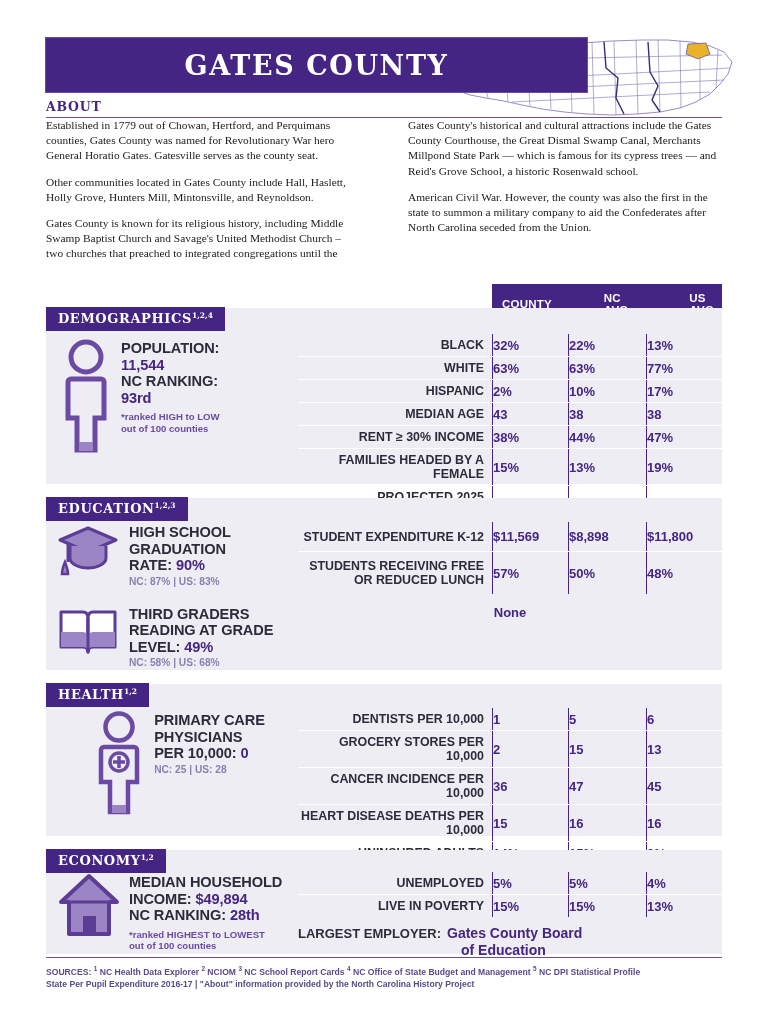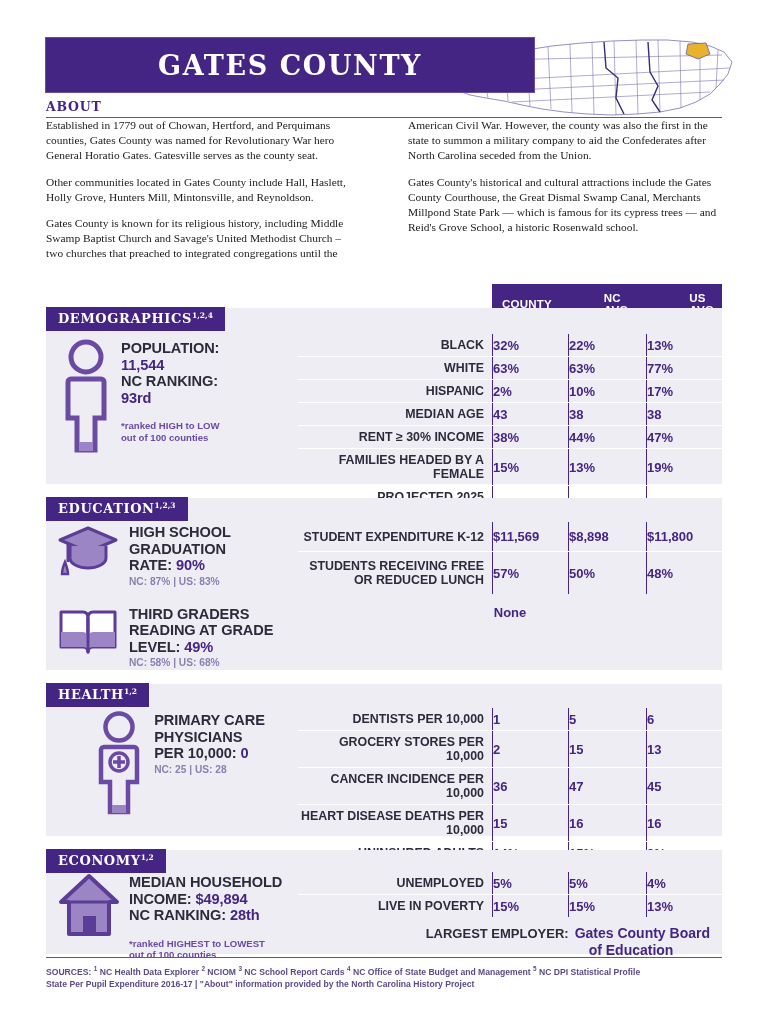--- a/index.html
+++ b/index.html
@@ -9,21 +9,21 @@
     font-family: "Liberation Sans", sans-serif;
     overflow: hidden;
     position: relative;
   }
   .page { width: 768px; height: 1024px; position: relative; }
 
   
   .header-wrap { position: relative; height: 150px; }
   .title-bar {
     position: absolute; left: 46px; top: 38px;
-    width: 488px; height: 54px;
+    width: 541px; height: 54px;
     background: #452583;
     display: flex; align-items: center; justify-content: center;
     box-shadow: 0 0 0 1px #6b4aa3;
   }
   .title-bar h1 {
     color: #ffffff;
     font-family: "DejaVu Serif", serif;
     font-size: 27px; font-weight: bold;
     letter-spacing: 1.6px;
   }
@@ -100,21 +100,21 @@
     font-size: 14.6px; font-weight: bold; color: #2b2b3a;
     line-height: 16.5px; letter-spacing: -0.1px;
   }
   .stat-text .big em { font-style: normal; color: #452583; }
   .stat-text .note {
     font-size: 10.2px; color: #8a7fb0; font-weight: bold;
     line-height: 12px; margin-top: 2px;
   }
   .stat-text .star {
     font-size: 9.6px; color: #6b4aa3; font-weight: bold;
-    line-height: 11.5px; margin-top: 14px;
+    line-height: 11.5px; margin-top: 5px;
   }
 
   
   .rows { width: 100%; }
   .row { display: flex; align-items: stretch; border-bottom: 1.4px solid #ffffff; }
   .row:last-child { border-bottom: none; }
   .row .label {
     flex: 1; text-align: right; padding: 4px 8px 4px 0;
     font-size: 12.4px; font-weight: bold; color: #2b2b3a;
     display: flex; align-items: center; justify-content: flex-end;
@@ -131,21 +131,21 @@
   .v3 { width: 76px; }
   .row.tall .label, .row.tall .val { padding-top: 7px; padding-bottom: 7px; }
 
   .fullrow {
     text-align: center; padding: 9px 0 10px 0;
     font-size: 13px; font-weight: bold; color: #2b2b3a;
     line-height: 17px;
   }
   .fullrow em { font-style: normal; color: #452583; display: block; margin-top: 1px; }
   .inlinerow {
-    display: flex; align-items: flex-start; justify-content: flex-end;
+    display: flex; align-items: flex-start; justify-content: flex-start;
     padding: 8px 12px 8px 0; gap: 6px;
   }
   .inlinerow .lbl { font-size: 13px; font-weight: bold; color: #2b2b3a; padding-top: 1px; }
   .inlinerow .emp { font-size: 14px; font-weight: bold; color: #452583; line-height: 17px; }
 
   
   .sources {
     position: absolute; left: 46px; top: 963px; width: 690px;
     font-size: 8.6px; color: #5b4a8a; font-weight: bold; line-height: 12.5px;
   }
@@ -194,22 +194,22 @@
     <div class="about-head">
       <span>ABOUT</span>
     </div>
     <div class="about-cols">
       <div class="about-col">
         <p>Established in 1779 out of Chowan, Hertford, and Perquimans counties, Gates County was named for Revolutionary War hero General Horatio Gates. Gatesville serves as the county seat.</p>
         <p>Other communities located in Gates County include Hall, Haslett, Holly Grove, Hunters Mill, Mintonsville, and Reynoldson.</p>
         <p>Gates County is known for its religious history, including Middle Swamp Baptist Church and Savage's United Methodist Church – two churches that preached to integrated congregations until the</p>
       </div>
       <div class="about-col">
+        <p>Gates County's historical and cultural attractions include the Gates County Courthouse, the Great Dismal Swamp Canal, Merchants Millpond State Park — which is famous for its cypress trees — and Reid's Grove School, a historic Rosenwald school.</p>
         <p>American Civil War. However, the county was also the first in the state to summon a military company to aid the Confederates after North Carolina seceded from the Union.</p>
-        <p>Gates County's historical and cultural attractions include the Gates County Courthouse, the Great Dismal Swamp Canal, Merchants Millpond State Park — which is famous for its cypress trees — and Reid's Grove School, a historic Rosenwald school.</p>
       </div>
     </div>
   </div>
 
   <div class="colhead">
     <div class="ch1">COUNTY</div>
     <div class="ch2">NC AVG</div>
     <div class="ch3">US AVG</div>
   </div>
 

